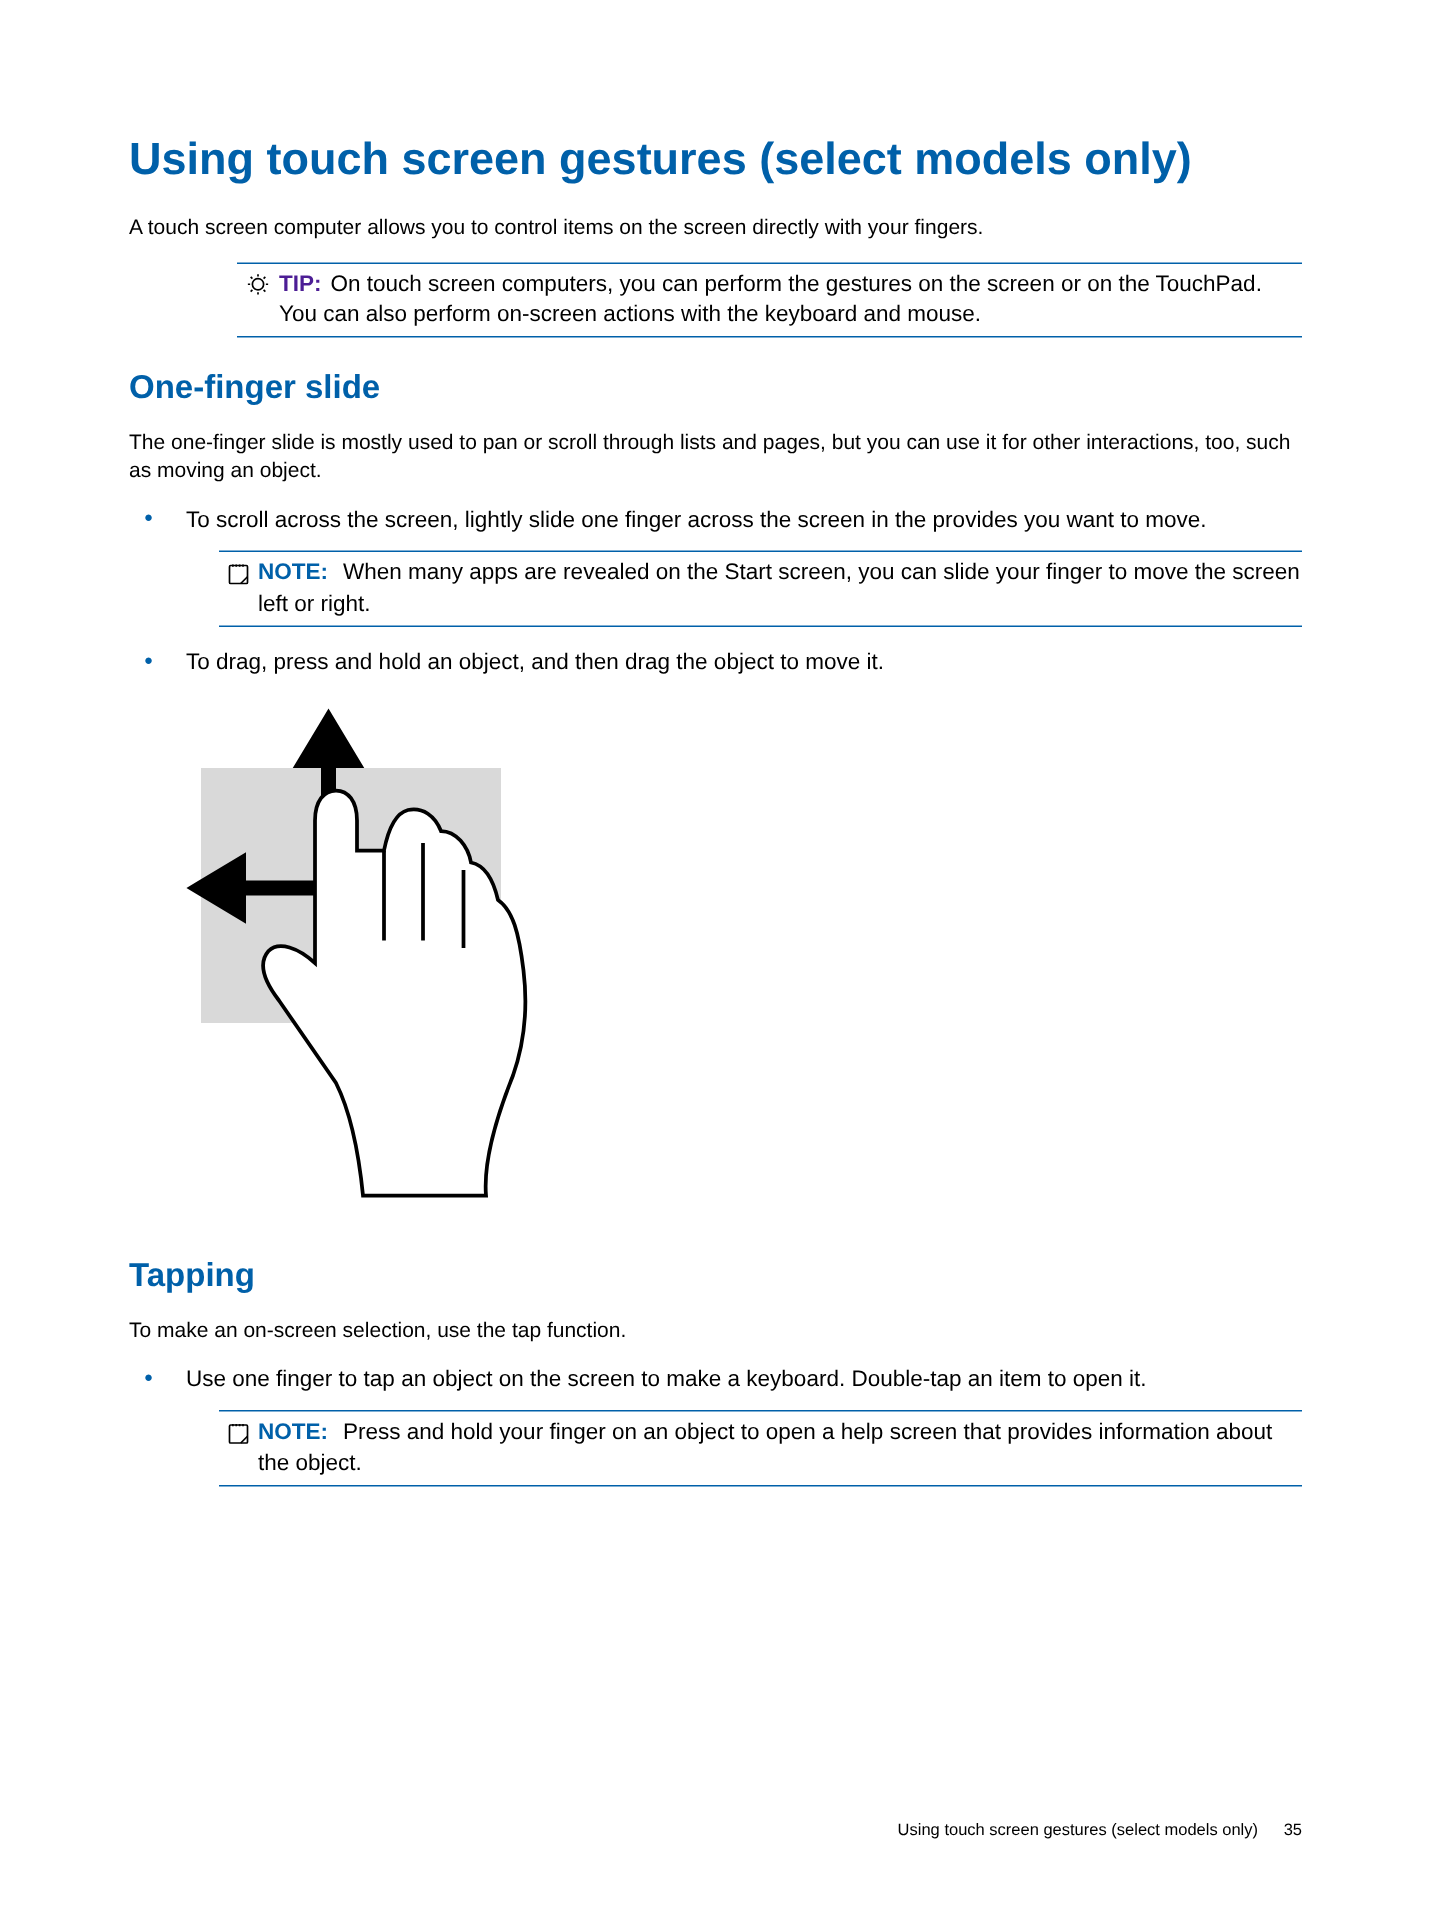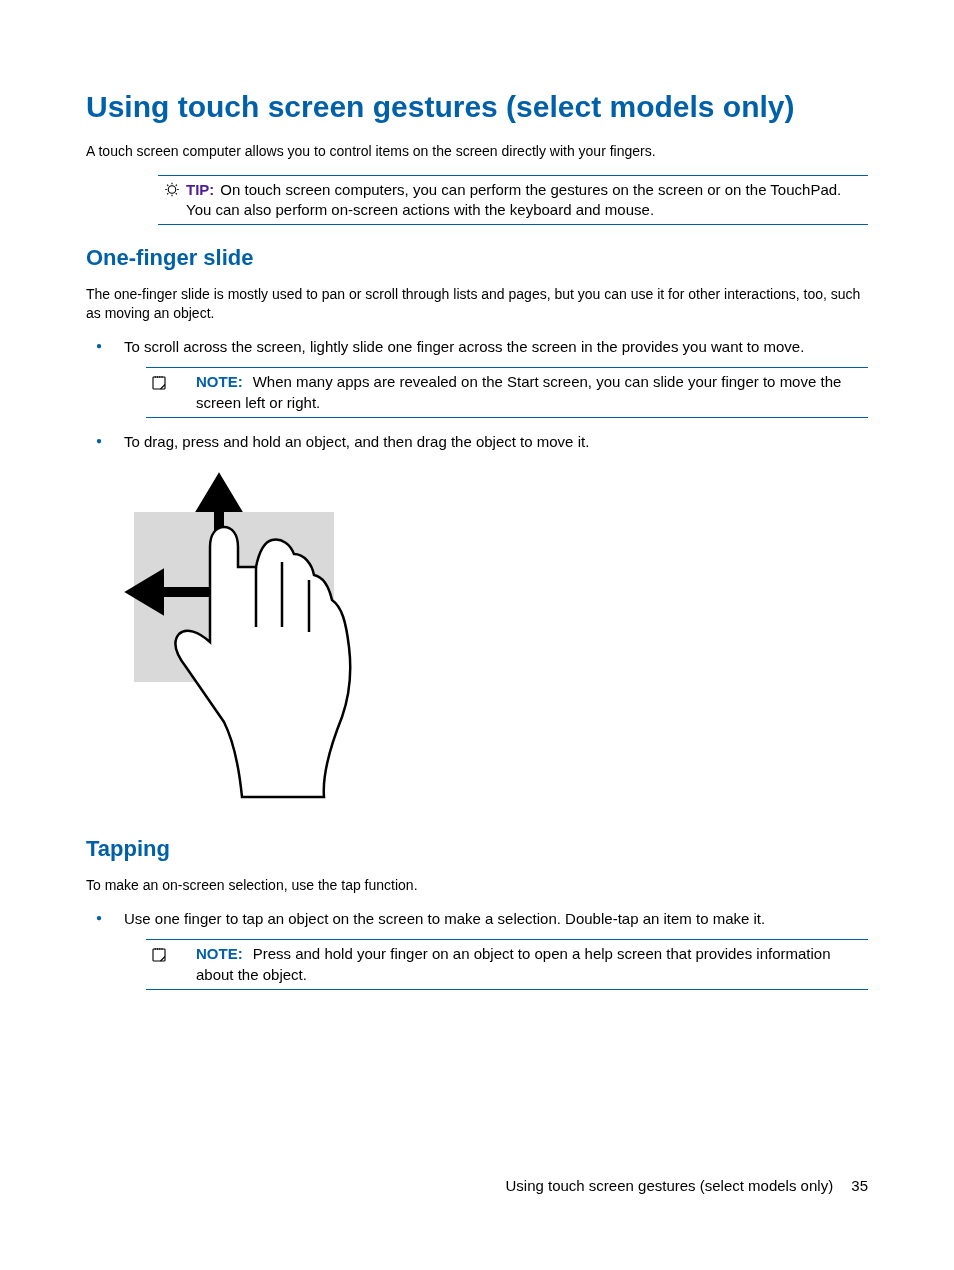--- a/index.html
+++ b/index.html
@@ -83,21 +83,20 @@
   .nested-callout {
     margin-left: 22px;
     border-top: 1px solid #0060a9;
     border-bottom: 1px solid #0060a9;
     padding: 4px 0 4px 0;
     margin-top: 10px;
     margin-bottom: 14px;
     display: flex;
     font-size: 15px;
     line-height: 1.35;
-    gap: 24px;
   }
   .nested-callout .icon-col {
     width: 26px;
     flex: 0 0 26px;
     display: flex;
     align-items: flex-start;
     justify-content: center;
     padding-top: 2px;
   }
   .nested-callout .text-col {
@@ -106,23 +105,23 @@
   .nested-callout .label {
     font-weight: bold;
     color: #0060a9;
     margin-right: 10px;
   }
   .figure {
     margin: 20px 0 30px 38px;
   }
   .footer {
     position: absolute;
-    bottom: 76px;
+    bottom: 44px;
     right: 86px;
-    font-size: 15px;
+    font-size: 11px;
   }
   .footer .page-num {
     margin-left: 14px;
   }
   svg.tip-icon { width:18px; height:18px; }
   svg.note-icon { width:18px; height:18px; }
 </style>
 </head>
 <body>
 
@@ -218,21 +217,21 @@
       </g>
     </svg>
   </div>
 
   <h2 class="sub-heading">Tapping</h2>
 
   <p class="body-text body-indent">To make an on-screen selection, use the tap function.</p>
 
   <ul class="bullet-list body-indent">
     <li>
-      <span>Use one finger to tap an object on the screen to make a selection. Double-tap an item to make it.</span>
+      <span>Use one finger to tap an object on the screen to make a keyboard. Double-tap an item to open it.</span>
       <div class="nested-callout">
         <div class="icon-col">
           <svg class="note-icon" viewBox="0 0 24 24" fill="none" stroke="#000" stroke-width="1.5">
             <rect x="4" y="4" width="16" height="16" rx="1"></rect>
             <path d="M7 3 L7 5 M10 3 L10 5 M13 3 L13 5 M16 3 L16 5"></path>
             <path d="M14 20 L20 14"></path>
           </svg>
         </div>
         <div class="text-col">
           <span class="label">NOTE:</span><span>Press and hold your finger on an object to open a help screen that provides information about the object.</span>

